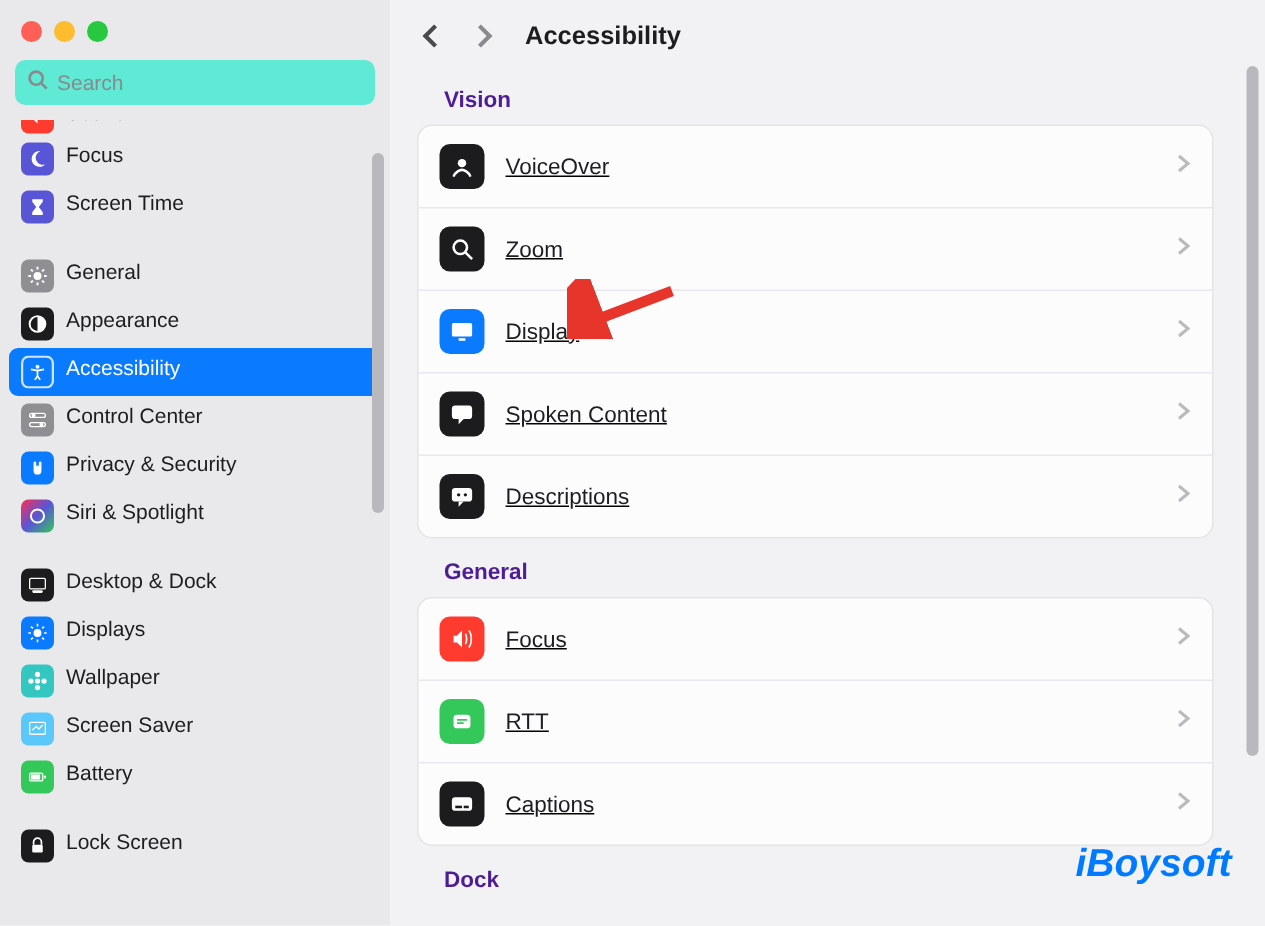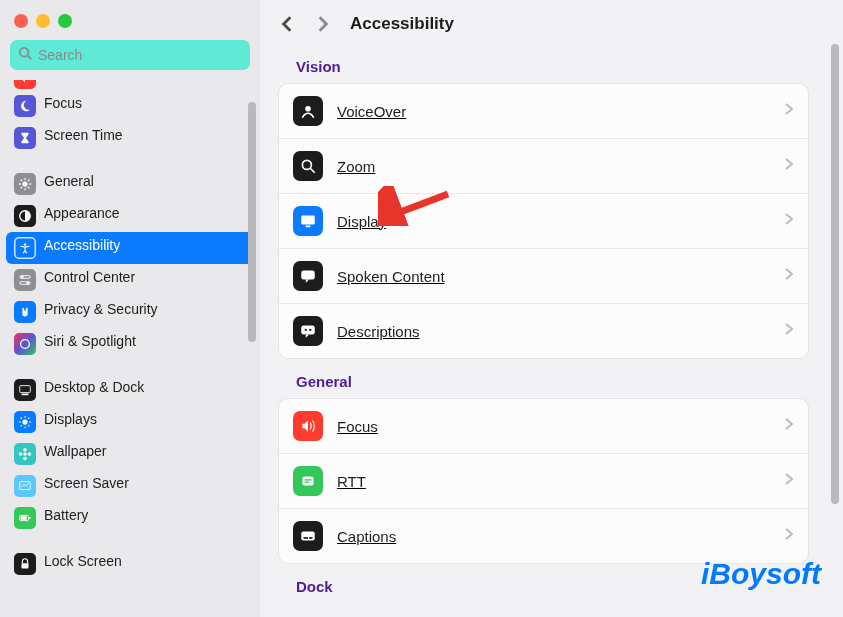--- a/index.html
+++ b/index.html
@@ -48,21 +48,21 @@
 .row-chevron svg { width: 10px; height: 14px; stroke: #bababc; stroke-width: 2; fill: none; }
 
 .main-scrollbar { position: absolute; right: 2px; top: 0; width: 10px; height: 462px; }
 .main-thumb { position: absolute; width: 8px; height: 460px; background: #b8b8bd; border-radius: 4px; }
 
 
 .arrow { position: absolute; left: 378px; top: 186px; pointer-events: none; }
 .arrow svg { width: 80px; height: 40px; }
 
 
-.watermark { position: absolute; right: 22px; bottom: 26px; font-size: 30px; font-weight: 800; font-style: italic; color: #007aff; pointer-events: none; }
+.watermark { position: absolute; right: 22px; bottom: 26px; font-size: 26px; font-weight: 800; font-style: italic; color: #007aff; pointer-events: none; }
 
 
 .cut-top { height: 10px; overflow: hidden; }
 .cut-top .side-item { transform: translateY(-18px); }
 
 </style>
 </head>
 <body>
 
 <div class="sidebar">

